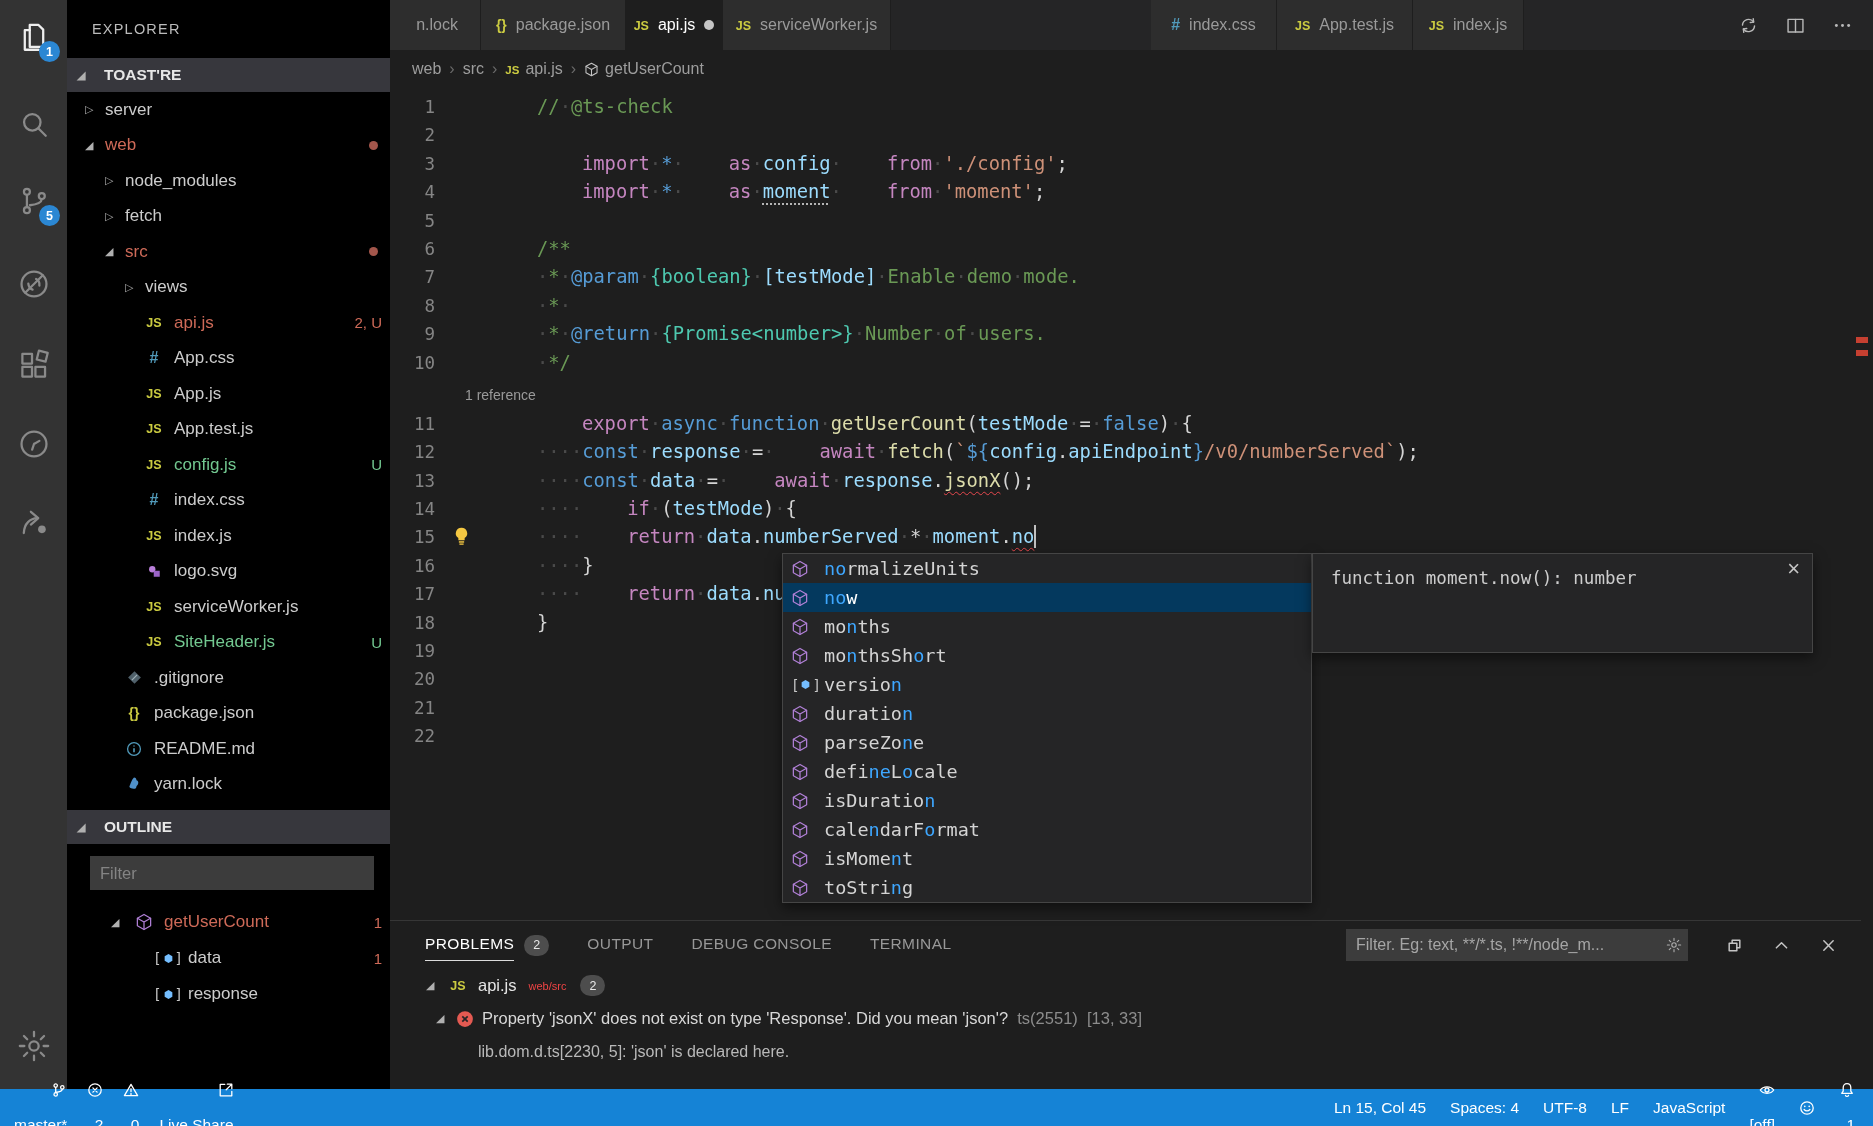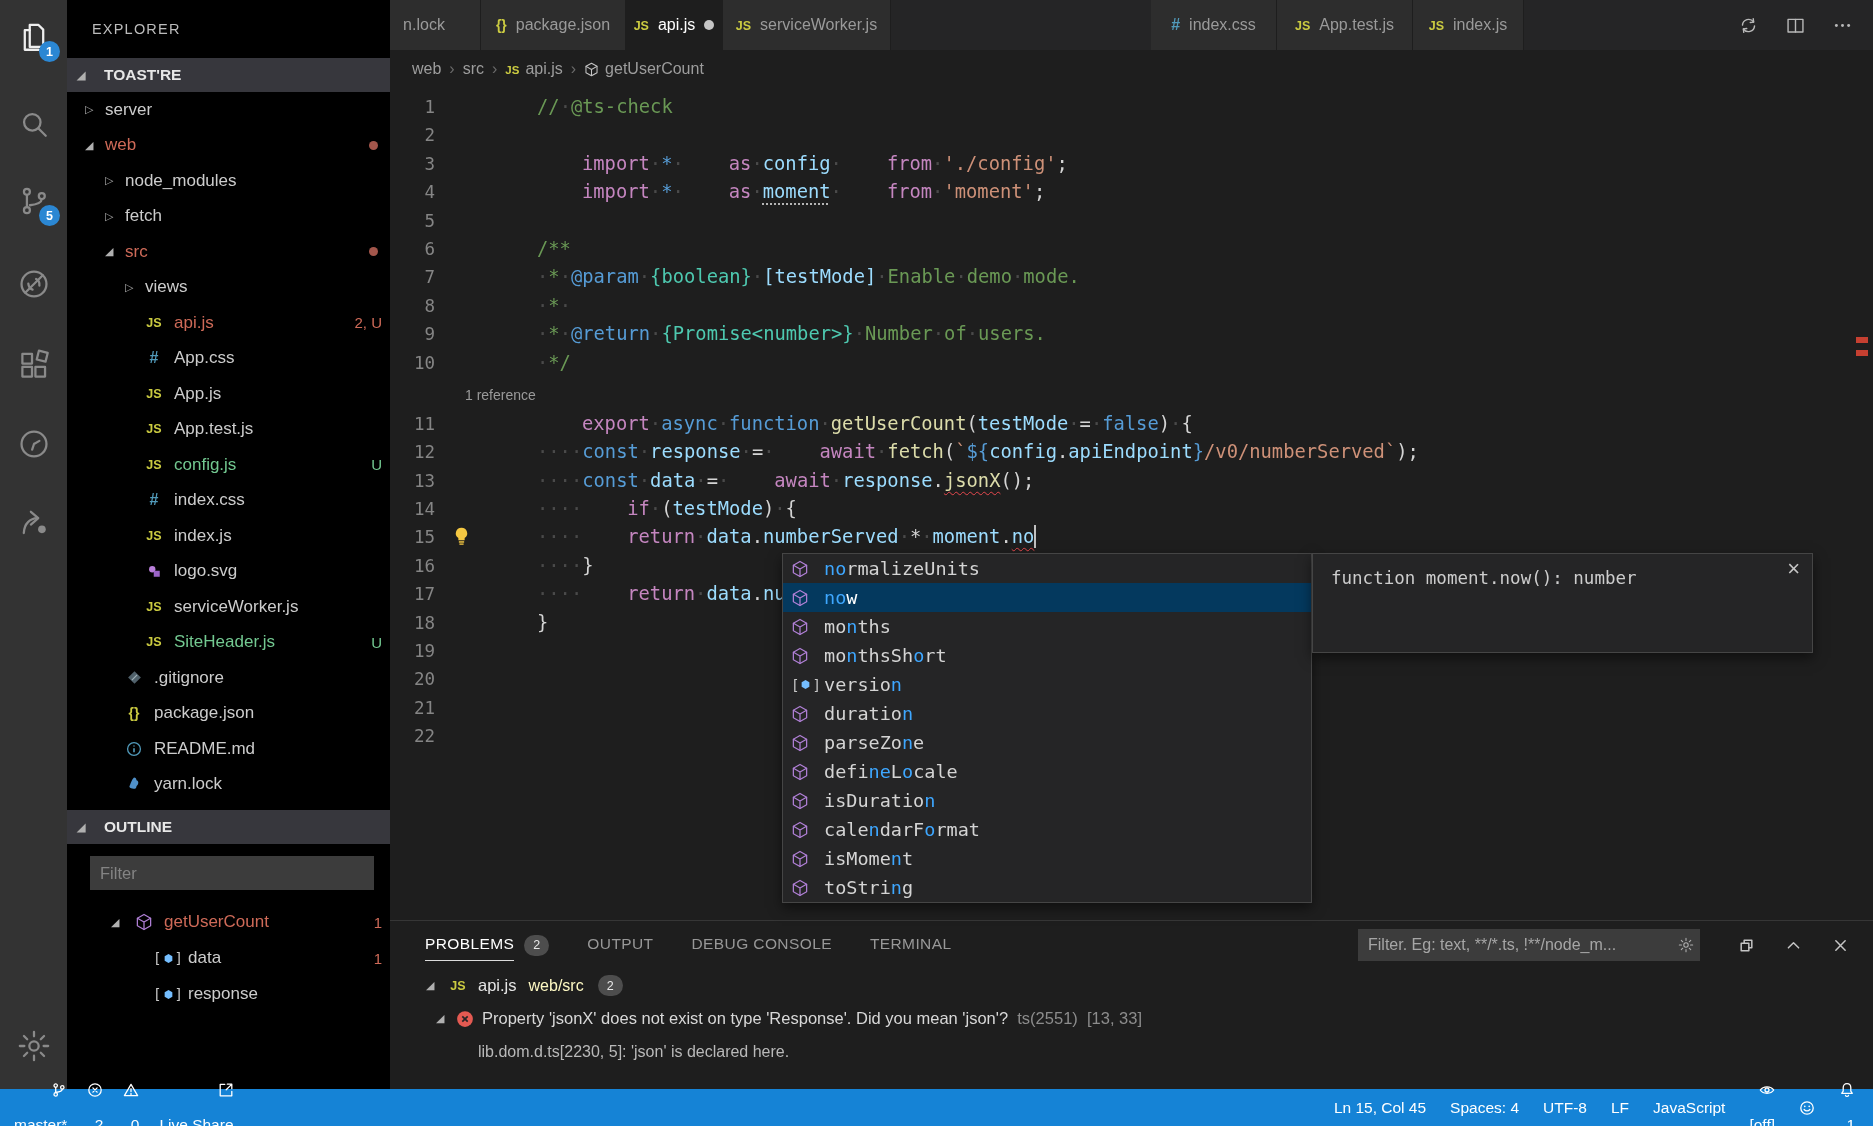--- a/index.html
+++ b/index.html
@@ -34,21 +34,21 @@
   .outline-rows{position:absolute;top:904px;left:0;right:0;}
   .orow{height:36px;display:flex;align-items:center;font-size:17px;cursor:pointer;}
   .valico b{color:#c8c8c8;font-weight:400;font-size:14px;font-family:"DejaVu Sans Mono",monospace;}
   .valico{display:inline-flex;align-items:center;gap:1px;}
   
   .main{position:absolute;left:390px;top:0;right:0;bottom:37px;background:#1e1e1e;}
   .tabbar{position:absolute;top:0;left:0;right:0;height:50px;background:#252526;display:flex;align-items:stretch;}
   .tab{display:flex;align-items:center;justify-content:center;gap:9px;font-size:16px;color:#9a9a9a;background:#2d2d2d;
        border-right:1px solid #1e1e1e;flex:none;cursor:pointer;overflow:hidden;}
   .tab.active{background:#1e1e1e;color:#ffffff;}
-  .tab-clip{justify-content:center;padding-right:22px;}
+  .tab-clip{justify-content:flex-end;padding-right:22px;}
   .dirty{width:10px;height:10px;border-radius:50%;background:#c5c5c5;flex:none;}
   .tabgap{flex:none;}
   .tbact{display:flex;align-items:center;gap:26px;margin-left:auto;padding-right:20px;}
   .tbact > span{cursor:pointer;display:flex;}
   
   .bc{position:absolute;top:50px;left:0;right:0;height:38px;display:flex;align-items:center;padding-left:22px;gap:8px;
       font-size:16px;color:#9d9d9d;}
   .bcsep{color:#6a6a6a;font-size:16px;}
   .bcit{display:flex;align-items:center;gap:6px;cursor:pointer;}
   .bc .fico-js{font-size:11.5px;}
@@ -73,39 +73,39 @@
   .sgrow.sel{background:#04395e;color:#ffffff;}
   .sgico{width:33px;flex:none;display:flex;align-items:center;}
   .hl{color:#3ea7ff;}
   
   .docpop{position:absolute;left:922px;top:553px;width:501px;height:100px;background:#252526;border:1px solid #454545;z-index:6;
           box-shadow:0 5px 12px rgba(0,0,0,.5);box-sizing:border-box;padding:14px 18px;}
   .docsig{font-family:"DejaVu Sans Mono",monospace;font-size:17.5px;color:#cdcdcd;}
   .docdesc{margin-top:16px;font-size:17px;color:#cdcdcd;}
   .docclose{position:absolute;right:12px;top:4px;font-size:22px;color:#c5c5c5;cursor:pointer;line-height:22px;}
   
-  .panel{position:absolute;left:0;right:0;top:920px;height:169px;background:#1e1e1e;border-top:1px solid rgba(128,128,128,.25);}
+  .panel{position:absolute;left:0;right:12px;top:920px;height:169px;background:#1e1e1e;border-top:1px solid rgba(128,128,128,.25);}
   .ptabs{display:flex;align-items:center;gap:38px;padding-left:35px;height:48px;font-size:15.5px;letter-spacing:.4px;color:#989898;}
   .ptab{display:flex;align-items:center;gap:10px;cursor:pointer;}
   .ptab .plbl{padding:5px 0 7px;border-bottom:1.5px solid transparent;}
   .ptab.active{color:#ffffff;}
   .ptab.active .plbl{border-bottom-color:#dcdcdc;}
   .cbadge{min-width:21px;height:21px;border-radius:11px;background:#4d4d4d;color:#e8e8e8;font-size:12.5px;
           display:inline-flex;align-items:center;justify-content:center;padding:0 2px;}
   .pfilter{position:absolute;top:8px;right:173px;width:342px;height:32px;background:#3c3c3c;display:flex;align-items:center;}
   .pfilter input{flex:1;background:transparent;border:0;outline:0;color:#cccccc;font-size:16px;padding:0 4px 0 10px;
                  font-family:"Liberation Sans",sans-serif;}
   .pfilter input::placeholder{color:#a6a6a6;}
   .pfilter .gearico{flex:none;margin-right:6px;display:flex;}
   .picons{position:absolute;top:8px;right:24px;height:32px;display:flex;align-items:center;gap:30px;}
   .picons span{cursor:pointer;display:flex;}
   .prow{height:33px;display:flex;align-items:center;font-size:16.5px;color:#d8d8d8;white-space:nowrap;cursor:pointer;}
   .pgray{color:#8c8c8c;}
   .pfile{color:#e5e5e5;}
-  .ppath{color:#fef9c3;font-size:16px;}
+  .ppath{color:#ef4444;font-size:11px;}
   .prel{color:#b9b9b9;font-size:16px;}
   
   .sbar{position:absolute;left:0;right:0;bottom:0;height:37px;background:#1583d6;display:flex;align-items:center;
         color:#ffffff;font-size:15.5px;}
   .sb-l{display:flex;align-items:center;gap:20px;padding-left:14px;}
   .sb-r{margin-left:auto;display:flex;align-items:center;gap:24px;padding-right:18px;}
   .sbit{display:flex;align-items:flex-end;gap:18px;cursor:pointer;flex-direction:column;}
   svg{display:block;}
 </style>
 </head>

